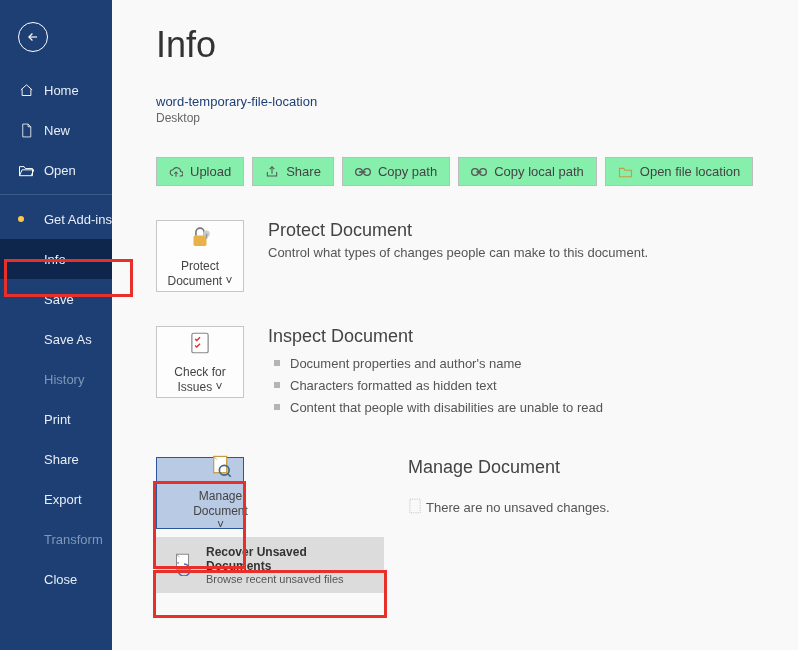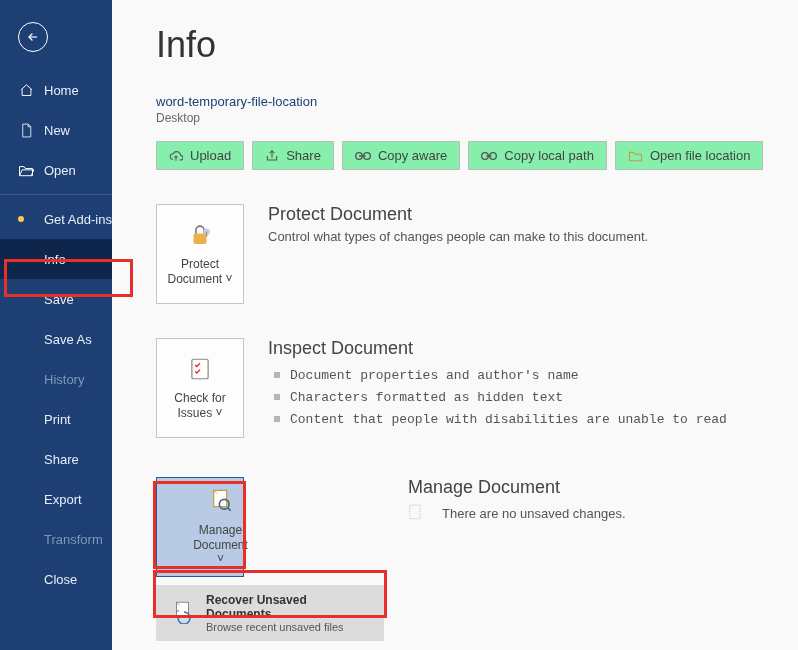--- a/index.html
+++ b/index.html
@@ -92,21 +92,21 @@
   }
   .doc-title {
     font-size: 13px;
     color: #1d3f73;
     margin: 0 0 2px 0;
     font-weight: 400;
   }
   .doc-subtitle {
     font-size: 12px;
     color: #666;
-    margin-bottom: 16px;
+    margin-bottom: 32px;
   }
   .button-bar {
     display: flex;
     gap: 8px;
     margin-bottom: 34px;
   }
   .btn {
     border: 1px solid #bcbcbc;
     background: #86efac;
     padding: 6px 12px;
@@ -119,21 +119,21 @@
   }
   .btn svg { flex-shrink:0; }
   
   .section {
     display: flex;
     align-items: flex-start;
     margin-bottom: 34px;
   }
   .tile {
     width: 88px;
-    height: 100px;
+    height: 72px;
     border: 1px solid #c6c6c6;
     background: #fdfdfd;
     display: flex;
     flex-direction: column;
     align-items: center;
     justify-content: center;
     text-align: center;
     font-size: 12px;
     color: #444;
     line-height: 1.2;
@@ -158,44 +158,43 @@
     margin: 0 0 4px 0;
     font-weight: 400;
   }
   .section-desc {
     font-size: 13px;
     color: #555;
   }
   .bullet-list {
     list-style: none;
     padding: 0;
-    margin: 6px 0 12px 0;
-    font-family: Liberation Mono, monospace;
+    margin: 6px 0 4px 0;
   }
   .bullet-list li {
     position: relative;
     padding-left: 22px;
     font-size: 13px;
     color: #555;
     line-height: 1.7;
   }
   .bullet-list li::before {
     content: "";
     position: absolute;
     left: 6px; top: 7px;
     width: 6px; height: 6px;
     background: #b5b5b5;
   }
   .manage-row {
     display: flex;
     align-items: center;
-    gap: 20px;
+    gap: 4px;
     font-size: 13px;
     color: #555;
-    margin-top: 6px;
+    margin-top: 20px;
   }
   
   .recover-item {
     margin-top: 8px;
     width: 228px;
     background: #dcdcdc;
     padding: 8px 16px;
     display: flex;
     align-items: center;
     gap: 10px;
@@ -322,21 +321,21 @@
           </svg>
         <span>Share</span>
       </div>
       <div class="btn">
         <svg width="16" height="12" viewBox="0 0 24 16" fill="none" stroke="#555" stroke-width="2">
             <path d="M9 8H6a5 5 0 000 0"></path>
             <rect x="1" y="3" width="10" height="10" rx="5"></rect>
             <rect x="13" y="3" width="10" height="10" rx="5"></rect>
             <path d="M8 8h8"></path>
           </svg>
-        <span>Copy aware</span>
+        <span>Copy path</span>
       </div>
       <div class="btn">
         <svg width="16" height="12" viewBox="0 0 24 16" fill="none" stroke="#555" stroke-width="2">
             <rect x="1" y="3" width="10" height="10" rx="5"></rect>
             <rect x="13" y="3" width="10" height="10" rx="5"></rect>
             <path d="M8 8h8"></path>
           </svg>
         <span>Copy local path</span>
       </div>
       <div class="btn">

